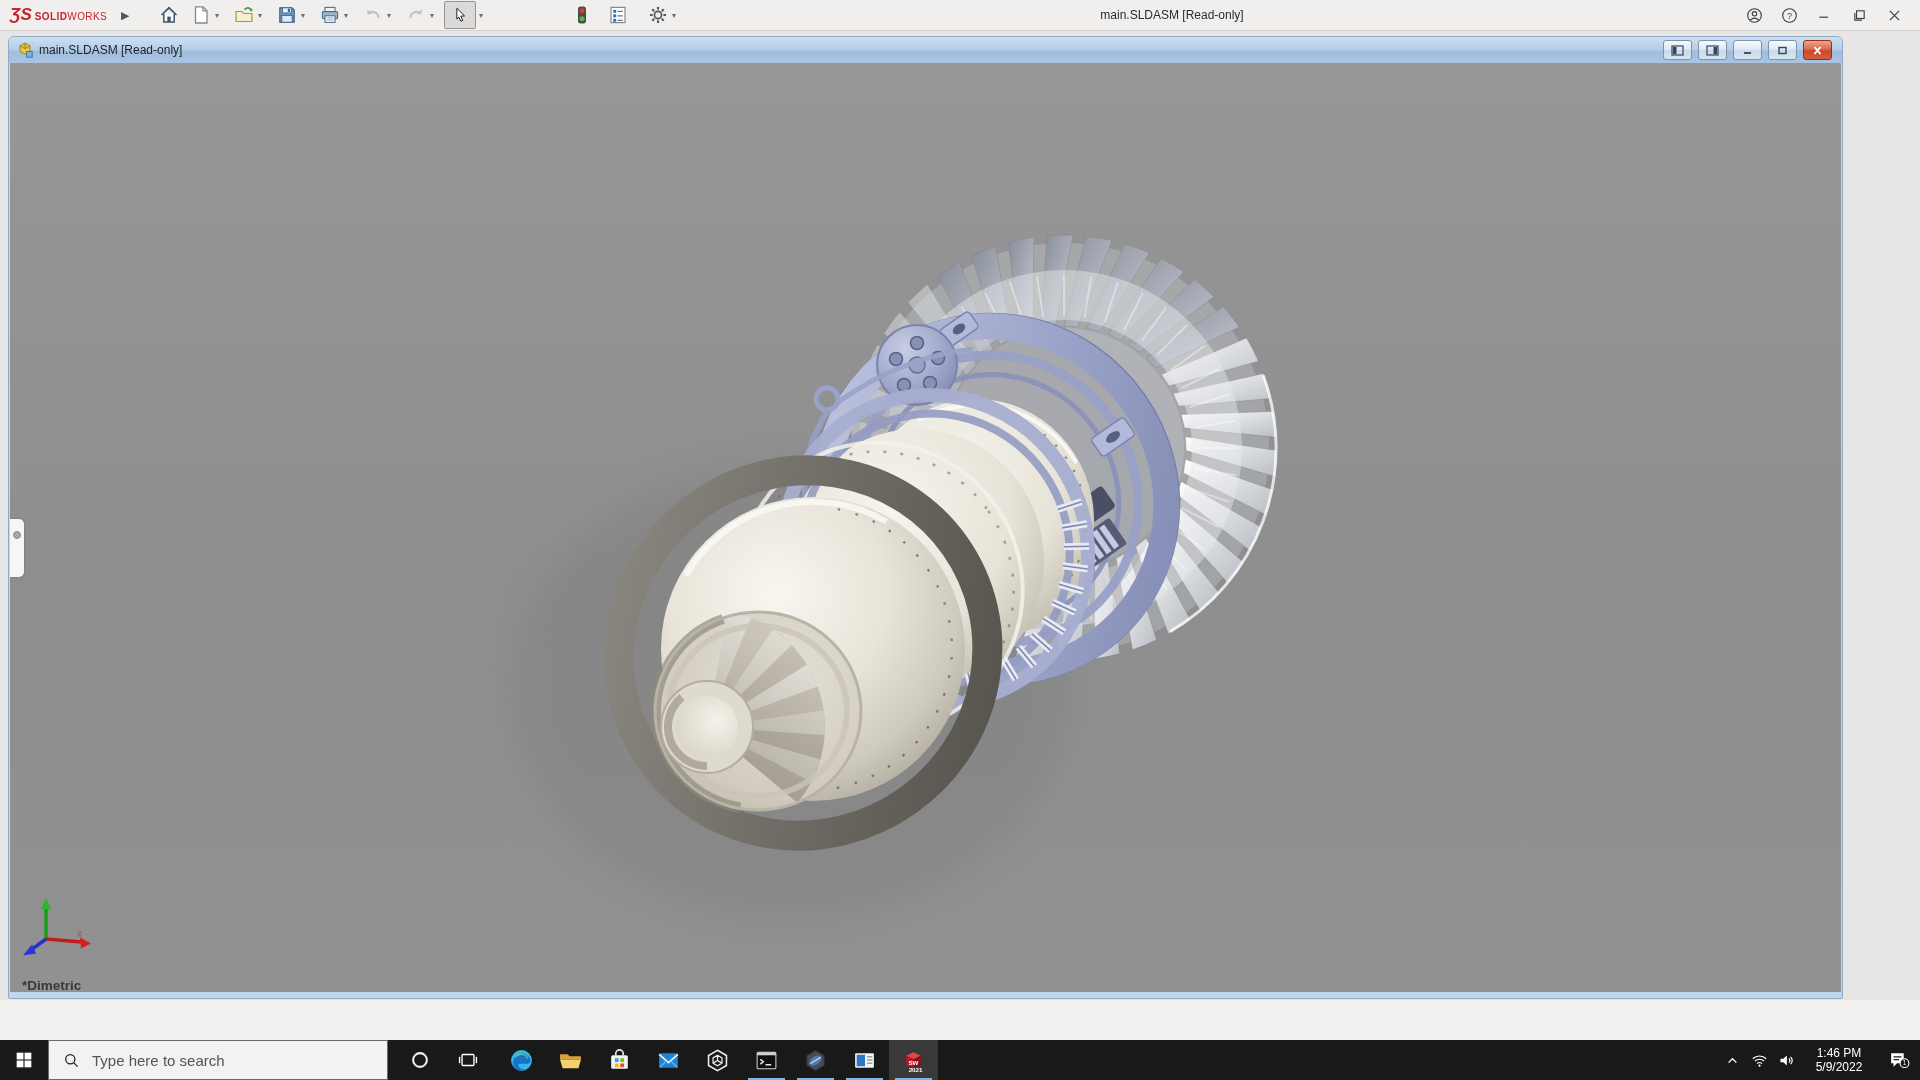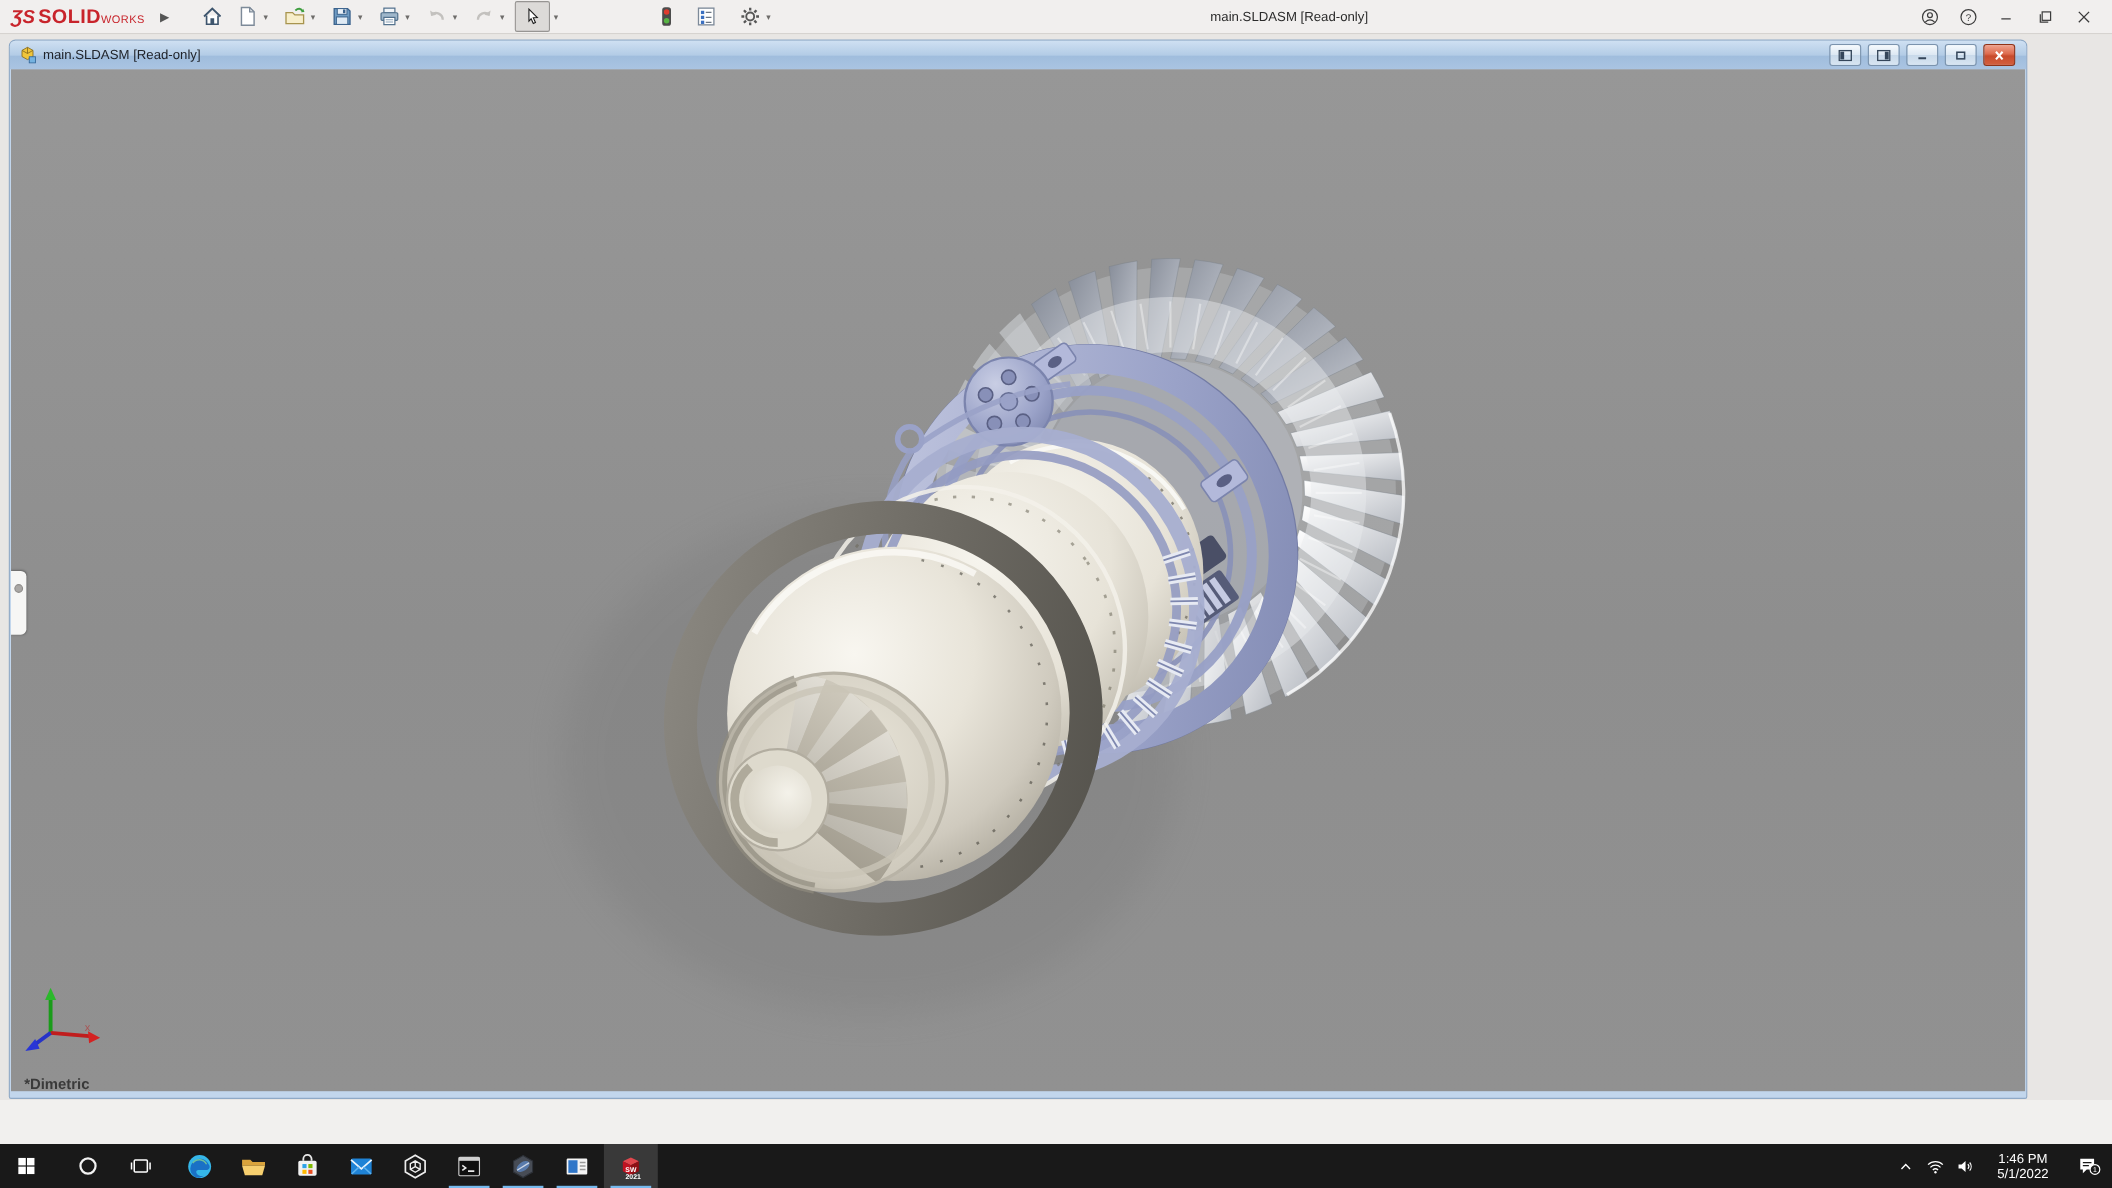--- a/index.html
+++ b/index.html
@@ -3,21 +3,21 @@
 <meta charset="utf-8">
 <style>
   html,body{margin:0;padding:0;}
   body{width:1920px;height:1080px;position:relative;overflow:hidden;
        font-family:"Liberation Sans", sans-serif; background:#e8e6e4;-webkit-font-smoothing:antialiased;}
   
   .topbar{position:absolute;left:0;top:0;width:1920px;height:30px;background:#f1efee;
           border-bottom:1px solid #d6d3d0;display:flex;align-items:center;}
   .brand{display:flex;align-items:baseline;margin-left:10px;color:#c8242b;white-space:nowrap;}
   .brand .mark{font-weight:bold;font-style:italic;font-size:17px;margin-right:3px;}
-  .brand .bold{font-weight:bold;font-size:18px;letter-spacing:.4px;}
+  .brand .bold{font-weight:bold;font-size:10px;letter-spacing:.4px;}
   .brand .light{font-weight:normal;font-size:10px;letter-spacing:.4px;}
   .brand-arrow{color:#555;font-size:11px;margin-left:14px;}
   .tools{display:flex;align-items:center;margin-left:28px;}
   .ti{width:22px;height:22px;display:flex;align-items:center;justify-content:center;}
   .ti svg{width:20px;height:20px;}
   .caret{width:11px;font-size:8px;color:#6e6c6a;text-align:center;}
   .gap{width:10px;} .gap-s{width:6px;} .gap-xl{width:84px;} .gap-m{width:14px;} .gap-l{width:18px;}
   .selbox{width:30px;height:26px;background:#dcdad8;border:1px solid #979593;border-radius:2px;
           display:flex;align-items:center;justify-content:center;}
   .apptitle{position:absolute;left:1052px;top:0;width:240px;height:30px;line-height:30px;
@@ -542,20 +542,27 @@
 
 <div class="taskbar">
   <div class="tb-cell">
     <svg viewBox="0 0 24 24">
         <rect x="4" y="4" width="7.4" height="7.4" fill="#ffffff"></rect>
         <rect x="12.6" y="4" width="7.4" height="7.4" fill="#ffffff"></rect>
         <rect x="4" y="12.6" width="7.4" height="7.4" fill="#ffffff"></rect>
         <rect x="12.6" y="12.6" width="7.4" height="7.4" fill="#ffffff"></rect>
       </svg>
   </div>
+  <div class="searchbox">
+    <svg viewBox="0 0 20 20">
+        <circle cx="8.6" cy="8.6" r="5.4" fill="none" stroke="#1f1f1f" stroke-width="1.5"></circle>
+        <line x1="12.8" y1="12.8" x2="17.2" y2="17.2" stroke="#1f1f1f" stroke-width="1.5"></line>
+      </svg>
+    <span class="ph">Type here to search</span>
+  </div>
   <div class="tb-cell" style="margin-left:8px;">
     <svg viewBox="0 0 24 24">
         <circle cx="12" cy="12" r="7.5" fill="none" stroke="#f2f2f2" stroke-width="2.2"></circle>
       </svg>
   </div>
   <div class="tb-cell">
     <svg viewBox="0 0 24 24">
         <rect x="5.5" y="6" width="13" height="12" rx="1" fill="none" stroke="#ffffff" stroke-width="1.5"></rect>
         <line x1="2.8" y1="8.5" x2="2.8" y2="15.5" stroke="#ffffff" stroke-width="1.5"></line>
         <line x1="21.2" y1="8.5" x2="21.2" y2="15.5" stroke="#ffffff" stroke-width="1.5"></line>
@@ -647,21 +654,21 @@
       </svg>
   </div>
   <div class="tcell">
     <svg viewBox="0 0 24 24">
         <path d="M3.5 9.5 h4 l5 -4.5 v14 l-5 -4.5 h-4 Z" fill="#ffffff"></path>
         <path d="M15.5 9 a4.5 4.5 0 0 1 0 6 M17.8 6.8 a8 8 0 0 1 0 10.4" stroke="#ffffff" stroke-width="1.5" fill="none"></path>
       </svg>
   </div>
   <div class="clock">
     <div>1:46 PM</div>
-    <div>5/1/2022</div>
+    <div>5/9/2022</div>
   </div>
   <div class="action">
     <svg viewBox="0 0 28 24">
       <path d="M4 3.5 h16 v12.5 h-8.5 l-4.5 4.5 v-4.5 h-3 Z" fill="#ffffff"></path>
       <path d="M7 8 h10 M7 11.5 h7" stroke="#191919" stroke-width="1.4"></path>
       <circle cx="21" cy="16" r="5.6" fill="#191919" stroke="#ffffff" stroke-width="1.4"></circle>
       <text x="21" y="18.7" text-anchor="middle" font-size="8" fill="#ffffff" font-family="Liberation Sans,sans-serif">1</text>
     </svg>
   </div>
 </div>

